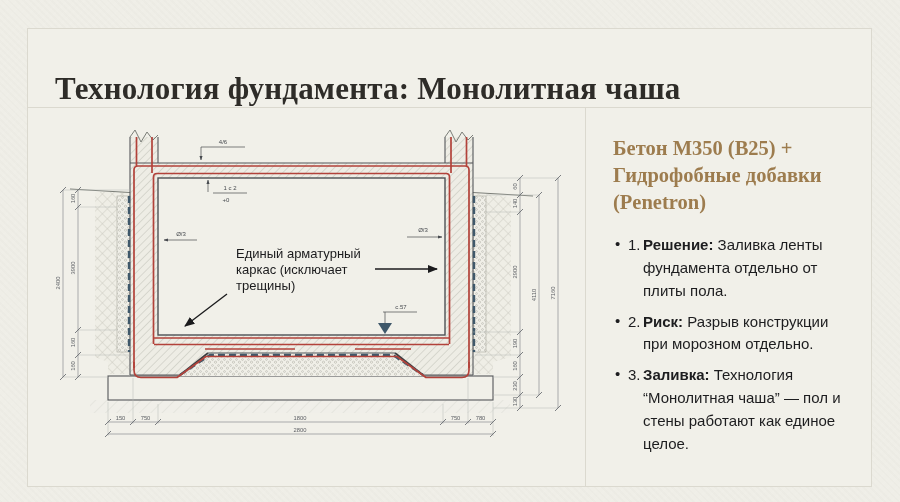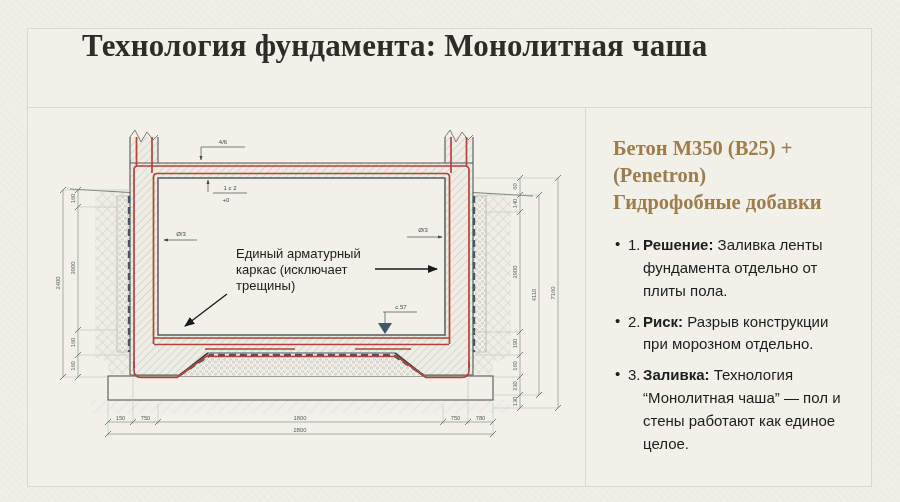--- a/index.html
+++ b/index.html
@@ -14,21 +14,21 @@
       repeating-linear-gradient(45deg, rgba(120,118,108,.025) 0 2px, transparent 2px 5px),
       repeating-linear-gradient(-45deg, rgba(255,255,255,.04) 0 2px, transparent 2px 6px);
   }
   .frame{
     position:absolute;left:27px;top:28px;width:845px;height:459px;
     border:1px solid #dbd9cf;box-sizing:border-box;background:#f1f0e9;
   }
   .titlebar{
     position:absolute;left:27px;top:28px;width:845px;height:80px;
     border-bottom:1px solid #dbd9cf;box-sizing:border-box;
-    display:flex;align-items:flex-start;padding-left:27px;
+    display:flex;align-items:flex-end;
   }
   .title{
     margin:0 0 0 28px;
     font-family:"Liberation Serif","DejaVu Serif",serif;
     font-size:31px;font-weight:600;color:#2e2c28;letter-spacing:.2px;
   }
   .vdivider{
     position:absolute;left:585px;top:108px;width:1px;height:379px;background:#dbd9cf;
   }
   .panel{
@@ -250,22 +250,22 @@
     <text class="ann" x="181" y="162">каркас (исключает</text>
     <text class="ann" x="181" y="178">трещины)</text>
     <line x1="172" y1="182" x2="130" y2="214" stroke="#1b1b1d" stroke-width="1.3" marker-end="url(#ab)"></line>
     <line x1="320" y1="157" x2="382" y2="157" stroke="#1b1b1d" stroke-width="1.3" marker-end="url(#ab)"></line>
   </g>
 </svg>
 
 <div class="panel">
   <h2 class="panel-heading">
     <span>Бетон М350 (В25) +</span>
+    <span>Гидрофобные добавки</span>
     <span>(Penetron)</span>
-    <span>Гидрофобные добавки</span>
   </h2>
   <ul class="bullets">
     <li>
       <span class="dot">•</span>
       <span class="num">1.</span>
       <b>Решение:</b>
       <span>Заливка ленты фундамента отдельно от плиты пола.</span>
     </li>
     <li>
       <span class="dot">•</span>

